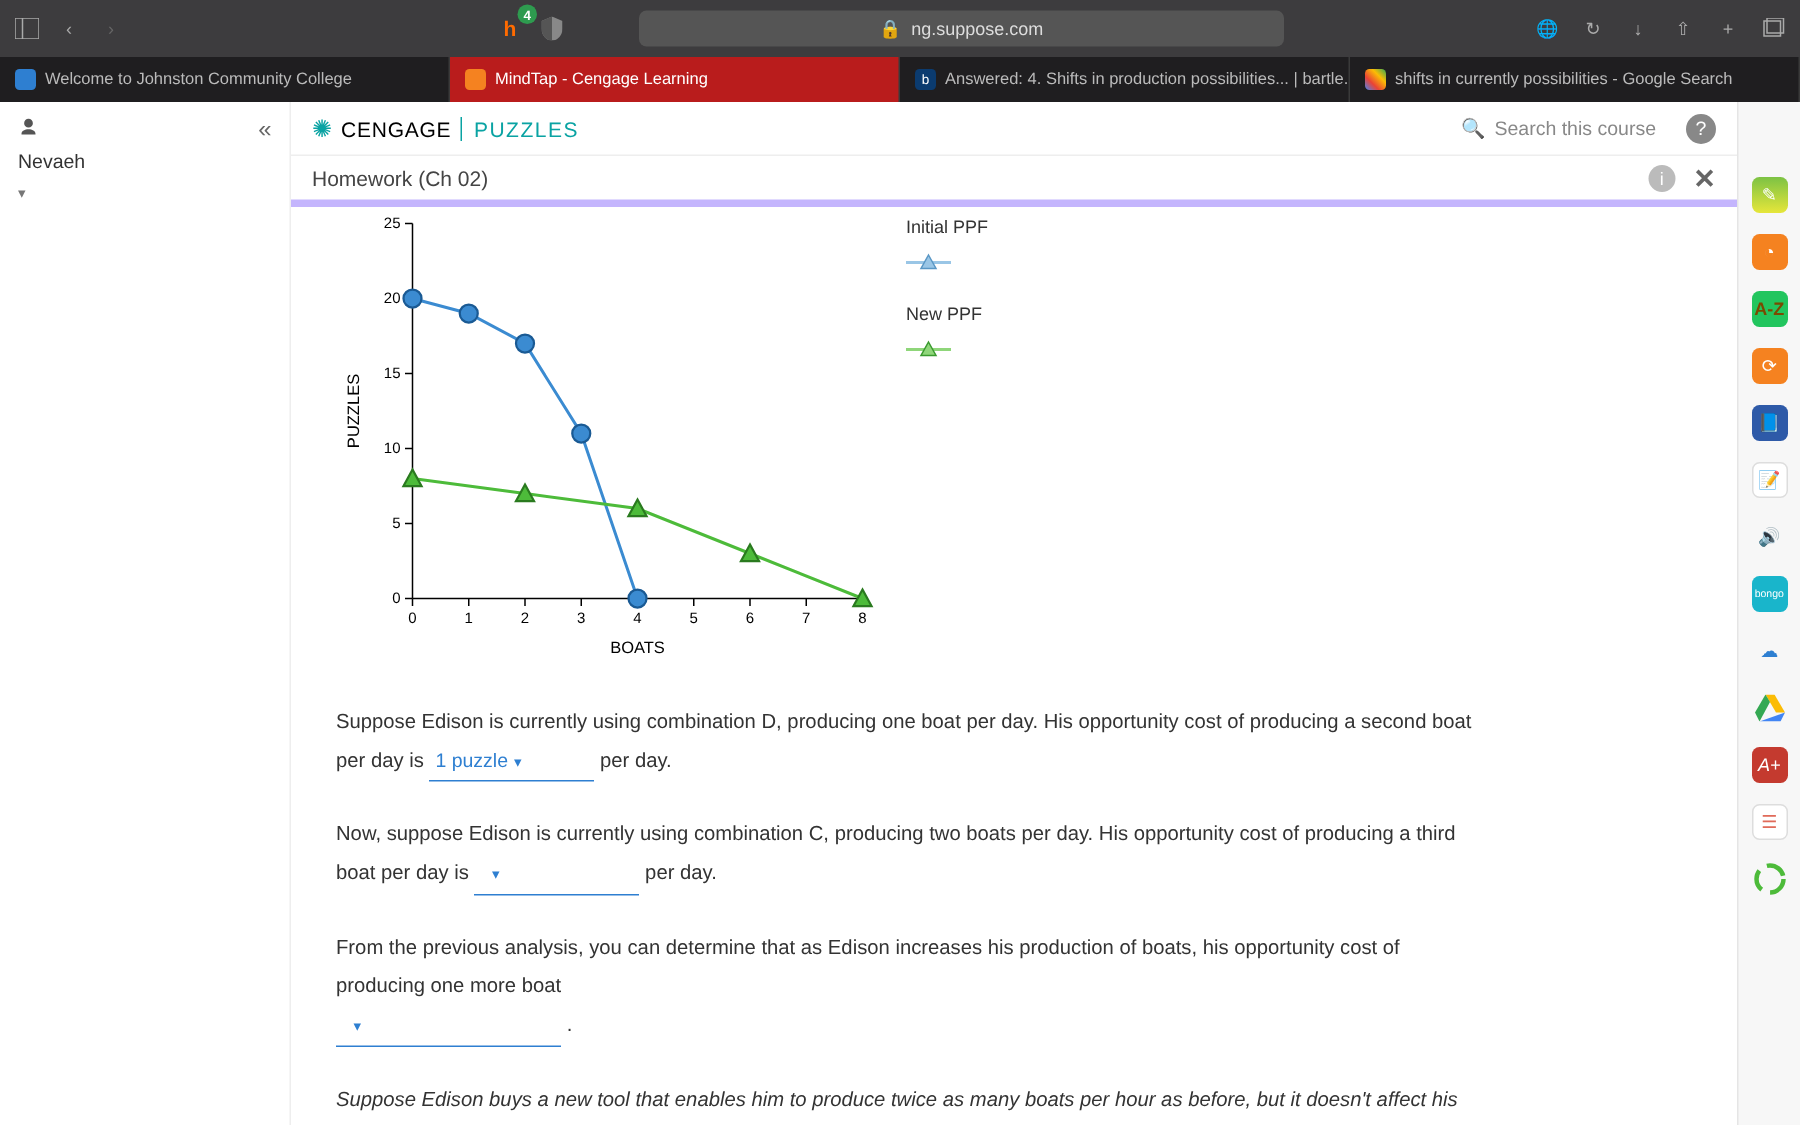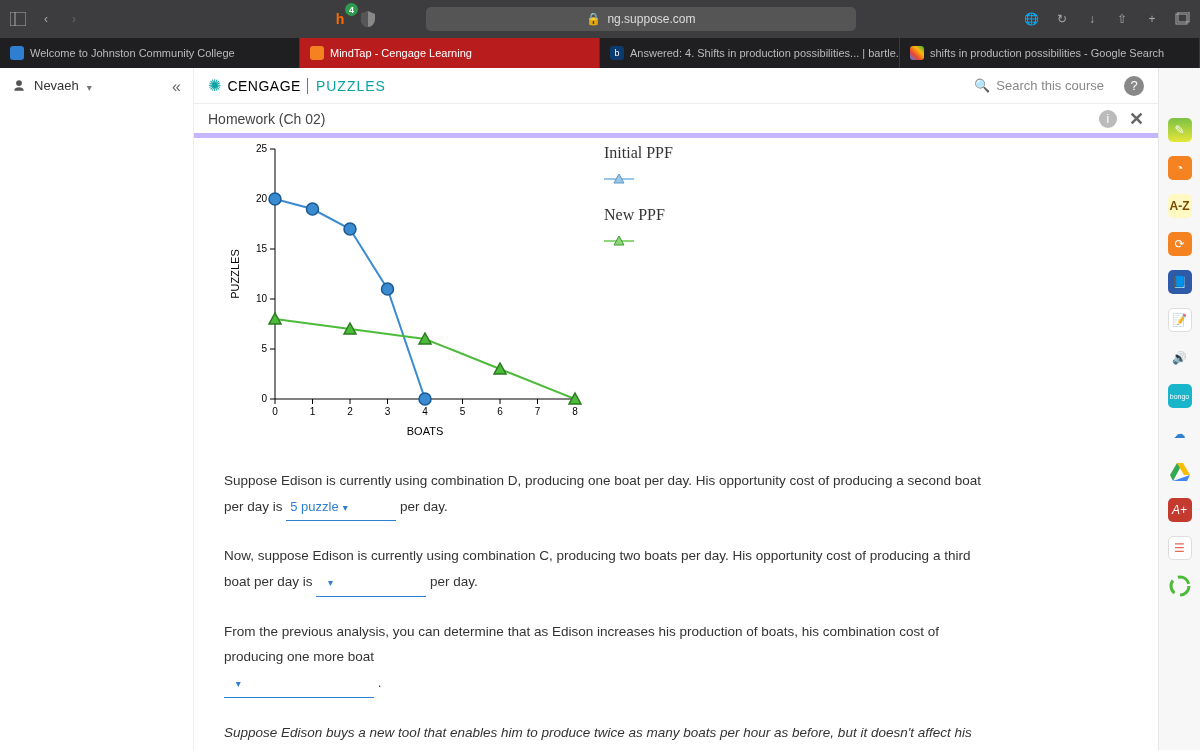--- a/index.html
+++ b/index.html
@@ -13,41 +13,41 @@
   .honey .badge { position:absolute; top:-6px; right:-8px; background:#2e9b4f; color:#fff; font-size:9px; width:13px; height:13px; border-radius:50%; display:flex; align-items:center; justify-content:center; }
   
   .tab-strip { height:30px; background:#1f1e20; display:flex; align-items:stretch; }
   .tab { flex:1; display:flex; align-items:center; gap:6px; padding:1px 10px; color:#bbb; font-size:11px; border-right:1px solid #3a3a3a; overflow:hidden; white-space:nowrap; cursor:pointer; }
   .tab.active { background:#b91c1c; color:#fff; }
   .tab .dot { width:14px; height:14px; border-radius:3px; flex-shrink:0; }
   .dot.blue{background:#2e7fd1;} .dot.orange{background:#f58220;} .dot.darkblue{background:#0b3b6f; color:#fff; font-size:9px; display:flex;align-items:center;justify-content:center;} .dot.google{background:linear-gradient(45deg,#4285f4,#ea4335,#fbbc05,#34a853);}
   
   .workspace { display:flex; height:calc(750px - 68px); }
   .left-col { width:194px; background:#fff; border-right:1px solid #eee; padding:10px 12px; display:flex; align-items:flex-start; justify-content:space-between; }
-  .user-chip { display:flex; align-items:flex-end; gap:8px; font-size:13px; color:#333; cursor:pointer;}
+  .user-chip { display:flex; align-items:flex-start; gap:8px; font-size:13px; color:#333; cursor:pointer;flex-direction:column;}
   .user-chip svg{width:14px;height:14px;fill:#555;}
   .collapse { font-size:16px; color:#666; cursor:pointer; }
   .main-col { flex:1; background:#fff; display:flex; flex-direction:column; min-width:0; }
   .mindtap-header { height:36px; display:flex; align-items:center; padding:0 14px; border-bottom:1px solid #eee; gap:10px; }
   .cengage-logo { display:flex; align-items:center; gap:6px; font-size:14px; }
   .cengage-logo .spark { color:#0aa3a3; font-size:16px; }
   .cengage-txt{font-weight:400;letter-spacing:0.5px;}
   .mindtap-txt{color:#0aa3a3;font-weight:400;border-left:1px solid #0aa3a3;padding-left:8px;letter-spacing:1px;}
   .search-course { margin-left:auto; display:flex; align-items:center; gap:6px; color:#888; font-size:13px; cursor:text; }
   .help-q { width:20px;height:20px;border-radius:50%;background:#888;color:#fff;display:flex;align-items:center;justify-content:center;font-size:13px;margin-left:10px; cursor:pointer;}
   .hw-title-row { height:34px; display:flex; align-items:center; padding:0 14px; color:#444; font-size:14px; border-bottom:5px solid #c4b5fd; }
   .hw-title-row .right{margin-left:auto;display:flex;gap:12px;align-items:center;color:#999;}
   .hw-title-row .right span{cursor:pointer;}
   .content-scroll { flex:1; overflow:auto; padding:0 0 20px 30px; }
   
   .app-rail { width:42px; background:#f7f7f7; border-left:1px solid #e5e5e5; display:flex; flex-direction:column; align-items:center; gap:14px; padding-top:50px; }
   .rail-icon { width:24px;height:24px;border-radius:5px;display:flex;align-items:center;justify-content:center;font-size:12px;color:#fff;cursor:pointer; }
   
   .chart-wrap { width:360px; height:310px; border:1px solid #fff; position:relative; margin-bottom:20px;}
-  .legend { position:absolute; left:380px; top:6px; font-size:16px; color:#333;font-family:Liberation Serif, serif; }
+  .legend { position:absolute; left:380px; top:6px; font-size:12px; color:#333; }
   .legend .item{display:flex;align-items:center;gap:10px;margin-bottom:28px;}
   
   .qtext { font-size:13.5px; color:#333; line-height:1.9; max-width:760px; }
   .qtext p{margin-bottom:22px;}
   .dd { display:inline-block; min-width:110px; border-bottom:1px solid #2e7fd1; color:#2e7fd1; font-size:13px; padding:0 4px 1px 4px; cursor:pointer; position:relative;}
   .dd.empty{min-width:110px;}
   .dd .caret{margin-left:4px;color:#2e7fd1;font-size:10px;}
   .italic{font-style:italic;}
 </style>
 </head>
@@ -97,21 +97,21 @@
   <div class="tab active">
       <span class="dot orange"></span>
       <span>MindTap - Cengage Learning</span>
     </div>
   <div class="tab">
       <span class="dot darkblue">b</span>
       <span>Answered: 4. Shifts in production possibilities... | bartle...</span>
     </div>
   <div class="tab">
       <span class="dot google"></span>
-      <span>shifts in production possibilities - Google Search</span>
+      <span>shifts in currently possibilities - Google Search</span>
     </div>
 </div>
 
 <div class="workspace">
 
   <div class="left-col">
     <div class="user-chip">
       <svg viewBox="0 0 24 24">
           <path d="M12 12a5 5 0 1 0-5-5 5 5 0 0 0 5 5zm0 2c-4 0-8 2-8 5v1h16v-1c0-3-4-5-8-5z"></path>
         </svg>
@@ -214,43 +214,43 @@
                 <line x1="0" y1="7" x2="30" y2="7" stroke="#8fd67a" stroke-width="2"></line>
                 <polygon points="15,2 20,11 10,11" fill="#8fd67a" stroke="#3a9a2f"></polygon>
               </svg>
           </div>
         </div>
       </div>
 
       <div class="qtext">
         <p>
           <span>Suppose Edison is currently using combination D, producing one boat per day. His opportunity cost of producing a second boat per day is </span>
-          <span class="dd"><span>5 puzzle</span><span class="caret">▾</span></span>
+          <span class="dd"><span>1 puzzle</span><span class="caret">▾</span></span>
           <span> per day.</span>
         </p>
         <p>
           <span>Now, suppose Edison is currently using combination C, producing two boats per day. His opportunity cost of producing a third boat per day is </span>
           <span class="dd empty">&nbsp;<span class="caret">▾</span></span>
           <span> per day.</span>
         </p>
         <p>
-          <span>From the previous analysis, you can determine that as Edison increases his production of boats, his combination cost of producing one more boat </span><br>
+          <span>From the previous analysis, you can determine that as Edison increases his production of boats, his opportunity cost of producing one more boat </span><br>
           <span class="dd empty" style="min-width:150px;">&nbsp;<span class="caret">▾</span></span>
           <span> .</span>
         </p>
         <p class="italic">Suppose Edison buys a new tool that enables him to produce twice as many boats per hour as before, but it doesn't affect his ability to produce puzzles. Use the green points (triangle symbol) to plot his new PPF on the previous graph.</p>
 
       </div>
     </div>
   </div>
 
   <div class="app-rail">
     <div class="rail-icon" style="background:linear-gradient(#7cc244,#e6e63a);">✎</div>
     <div class="rail-icon" style="background:#f58220;">◔</div>
-    <div class="rail-icon" style="background:#fef9c3;color:#7a4a00;font-weight:bold;">A-Z</div>
+    <div class="rail-icon" style="background:#22c55e;color:#7a4a00;font-weight:bold;">A-Z</div>
     <div class="rail-icon" style="background:#f58220;">⟳</div>
     <div class="rail-icon" style="background:#2e5aa8;">📘</div>
     <div class="rail-icon" style="background:#fff;border:1px solid #ddd;">📝</div>
     <div class="rail-icon" style="background:transparent;color:#2a7a6f;">🔊</div>
     <div class="rail-icon" style="background:#19b5cb;font-size:7px;">bongo</div>
     <div class="rail-icon" style="background:transparent;color:#2e7fd1;">☁</div>
     <div class="rail-icon" style="background:transparent;">
         <svg width="20" height="18" viewBox="0 0 20 18">
           <polygon points="7,0 13,0 20,12 14,12" fill="#fbbc05"></polygon>
           <polygon points="0,12 7,0 10,5 3,18" fill="#34a853"></polygon>

